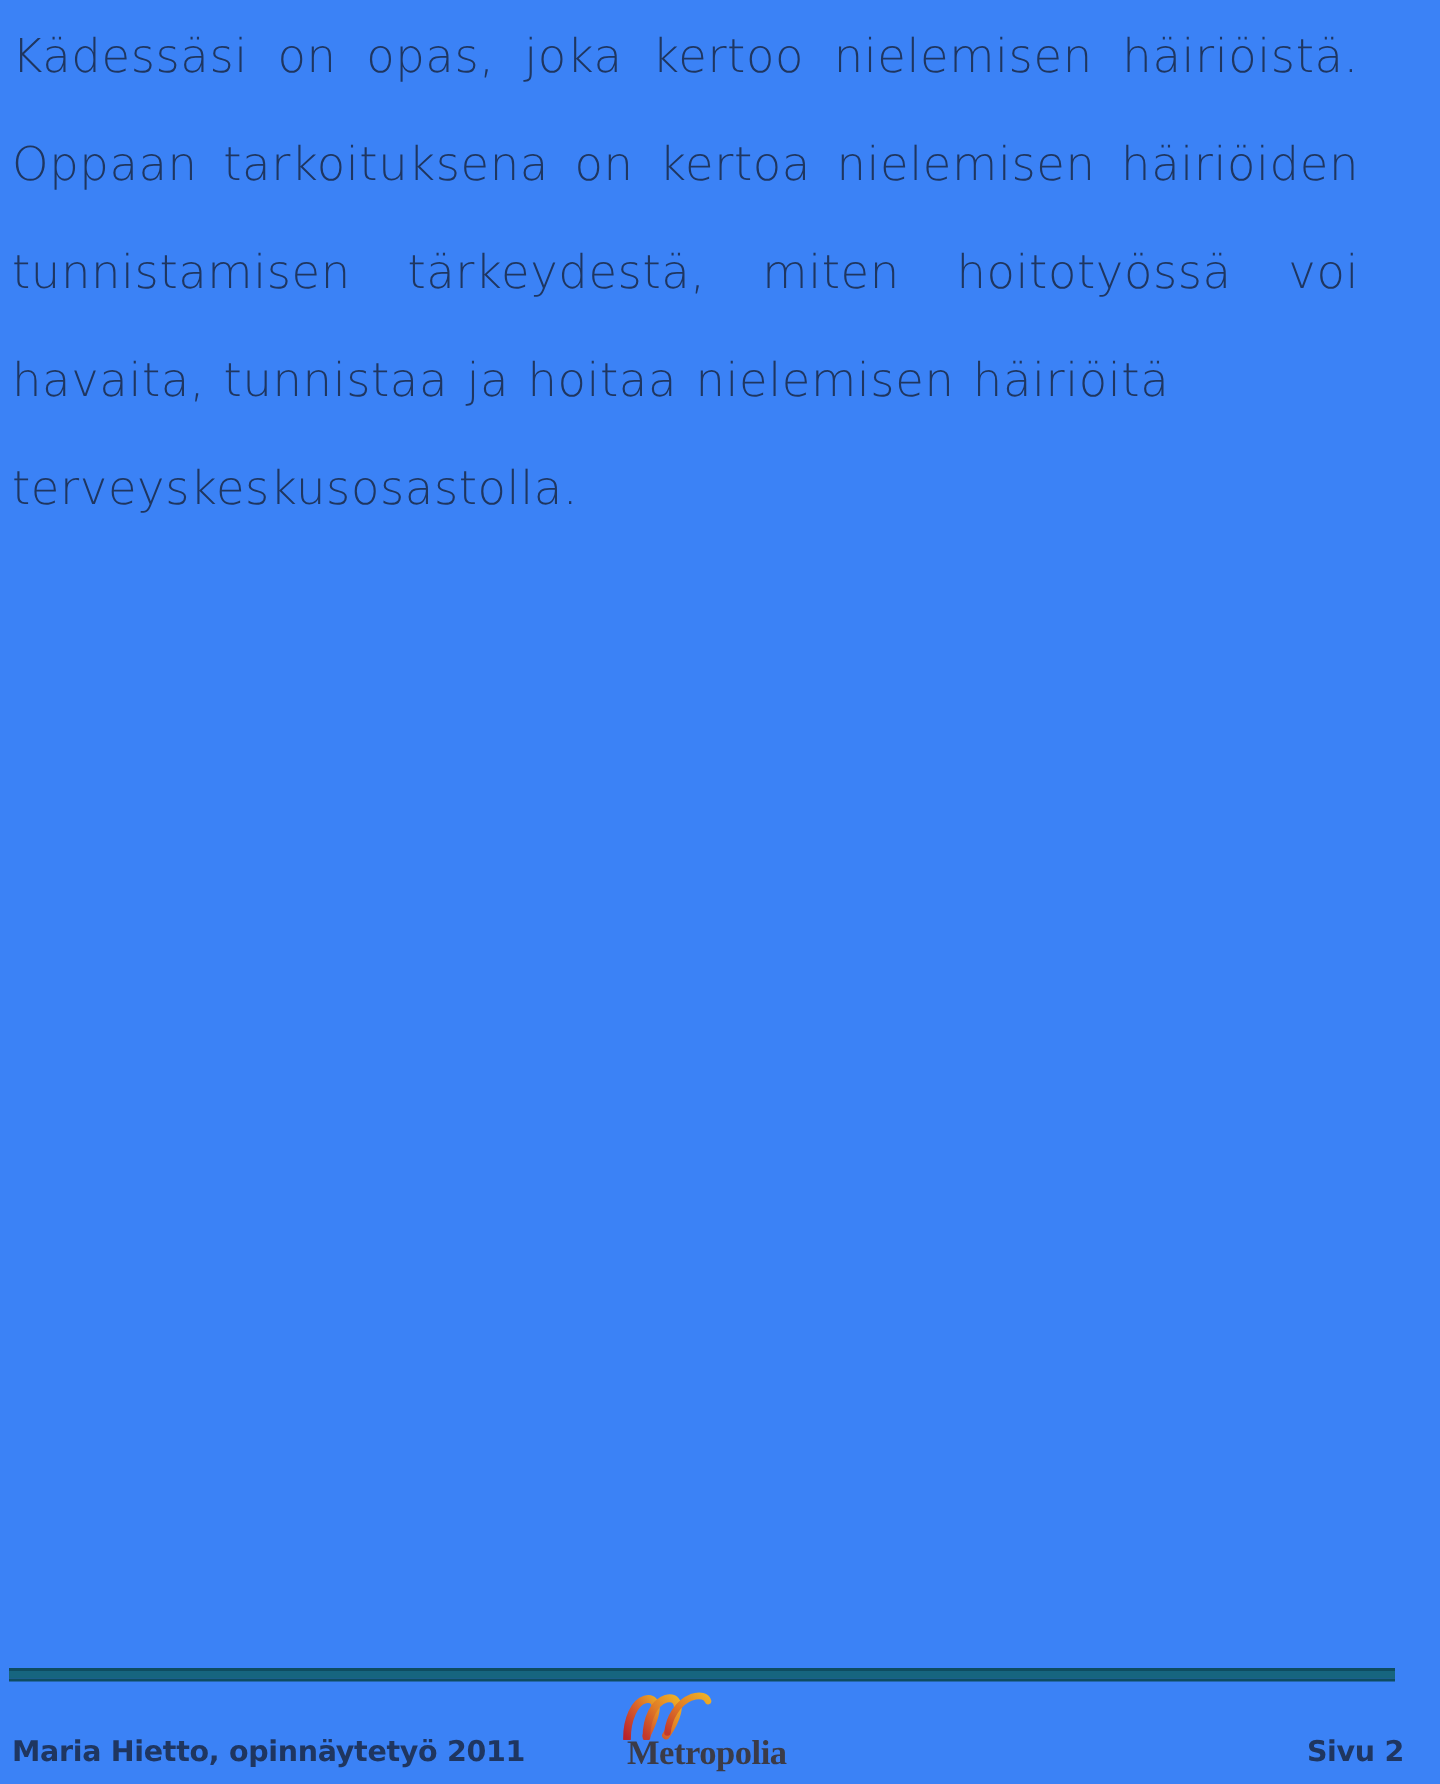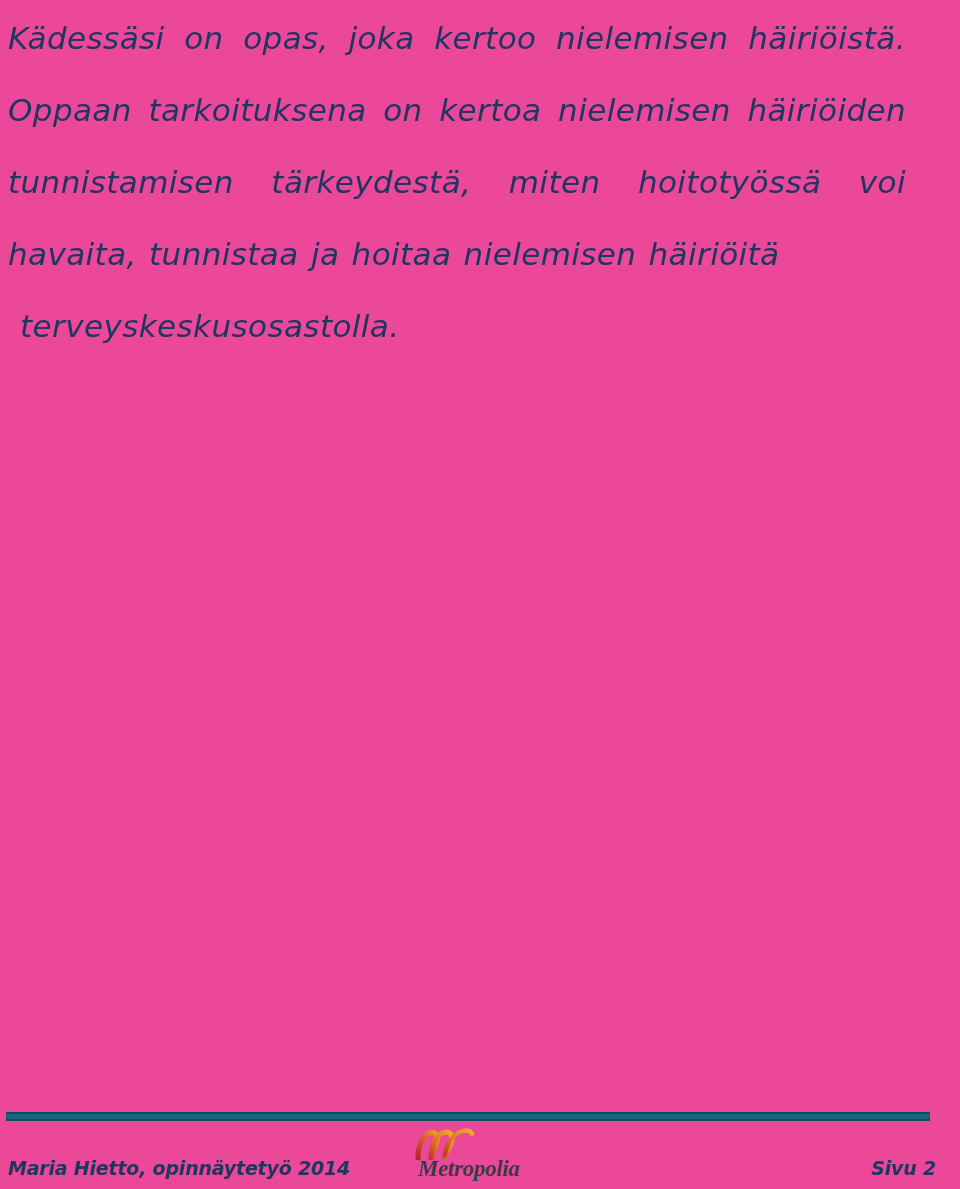--- a/index.html
+++ b/index.html
@@ -11,22 +11,21 @@
     height: 1189px;
     background: #ffffff;
     font-family: "Liberation Sans", sans-serif;
     position: relative;
     overflow: hidden;
   }
 
   .page {
     position: absolute;
     inset: 0;
-    background: #ec4899;
-    font-style: italic;
+    background: #3b82f6;
   }
 
   
   .content {
     position: absolute;
     left: 8px;
     top: 0px;
     width: 898px;
   }
 
@@ -41,21 +40,20 @@
     letter-spacing: 0.4px;
     word-spacing: 2px;
     margin: 0;
     -webkit-font-smoothing: antialiased;
   }
 
   .para .lastline {
     
     display: block;
     text-align: left;
-    margin-left: 12px;
   }
 
   #paragraph-one {
     position: absolute;
     left: 0;
     top: 2px;
     width: 898px;
   }
 
   #paragraph-two {
@@ -169,21 +167,21 @@
   </div>
 
   <div class="footer">
 
     <div class="footer-rule">
       <div class="rule-top"></div>
       <div class="rule-body"></div>
       <div class="rule-bottom"></div>
     </div>
 
-    <div class="footer-left">Maria Hietto, opinnäytetyö 2014</div>
+    <div class="footer-left">Maria Hietto, opinnäytetyö 2011</div>
 
     <div class="logo">
       <div class="logo-mark">
         <svg width="64" height="32" viewBox="0 0 64 32" xmlns="http://www.w3.org/2000/svg">
           <defs>
             <linearGradient id="swooshA" x1="0" y1="1" x2="1" y2="0">
               <stop offset="0%" stop-color="#b8232f"></stop>
               <stop offset="55%" stop-color="#d9602a"></stop>
               <stop offset="100%" stop-color="#e9a524"></stop>
             </linearGradient>

